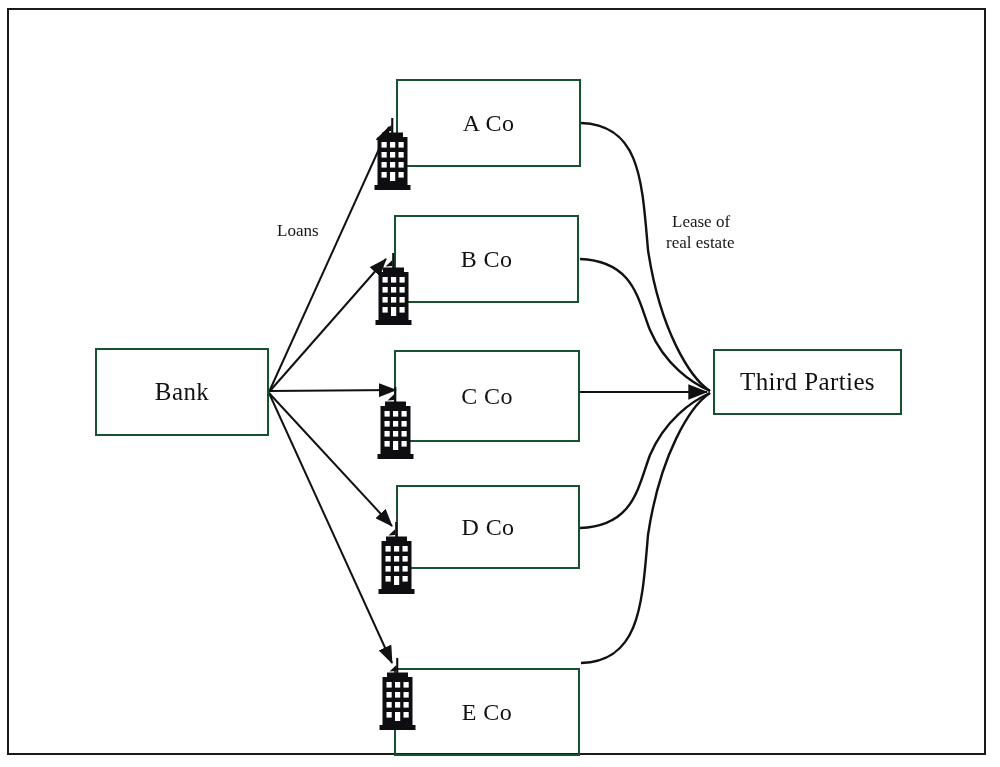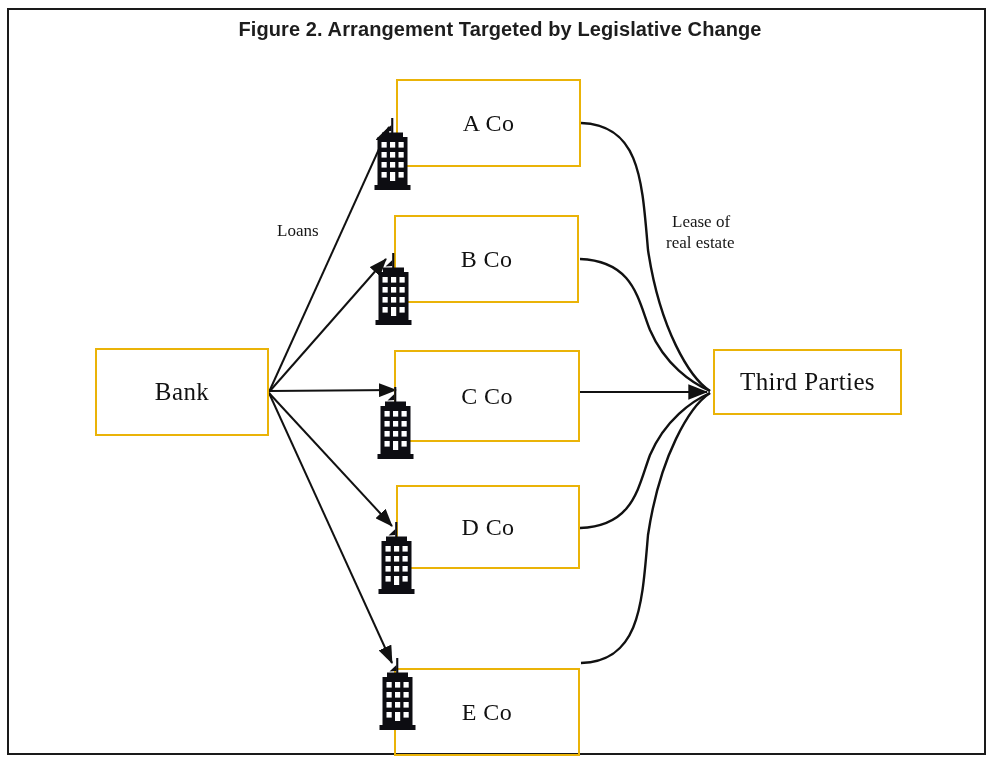--- a/index.html
+++ b/index.html
@@ -33,21 +33,21 @@
     text-align: center;
     font-family: "Liberation Sans", sans-serif;
     font-weight: bold;
     font-size: 20px;
     color: #1d1d1d;
     letter-spacing: 0.1px;
   }
   .node-box {
     position: absolute;
     box-sizing: border-box;
-    border: 2px solid #eab308;
+    border: 2px solid #14532d;
     background: transparent;
     display: flex;
     align-items: center;
     justify-content: center;
   }
   .node-label {
     font-family: "Liberation Serif", serif;
     font-size: 25px;
     color: #111111;
     letter-spacing: 0.4px;
@@ -77,21 +77,20 @@
     pointer-events: none;
   }
 </style>
 </head>
 <body>
 
 <div id="figure-root">
 
   <div id="figure-border"></div>
 
-  <div id="figure-title">Figure 2. Arrangement Targeted by Legislative Change</div>
 
   <svg id="edges-svg" viewBox="0 0 1000 767">
     <defs>
       <marker id="arrowhead" markerWidth="9" markerHeight="7" refX="8.5" refY="3.5" orient="auto" markerUnits="strokeWidth">
         <path d="M0,0 L9,3.5 L0,7 z" fill="#111111"></path>
       </marker>
     </defs>
 
     <line x1="269" y1="392" x2="389" y2="127" stroke="#111111" stroke-width="2" marker-end="url(#arrowhead)"></line>
     <line x1="269" y1="392" x2="386" y2="259" stroke="#111111" stroke-width="2" marker-end="url(#arrowhead)"></line>

